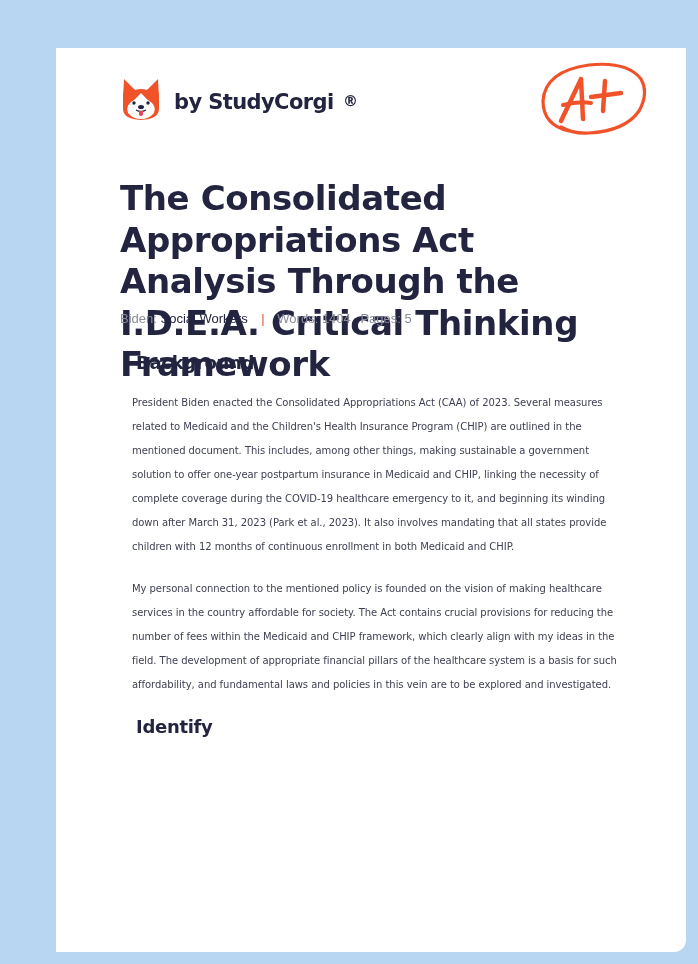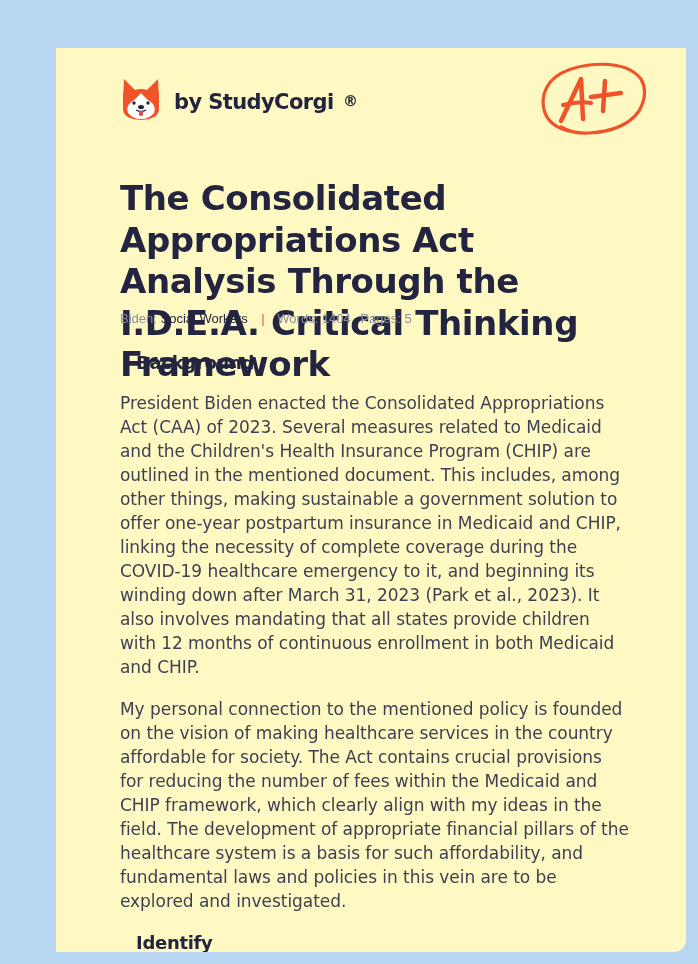--- a/index.html
+++ b/index.html
@@ -13,21 +13,21 @@
       position: relative;
       overflow: hidden;
       font-family: "Liberation Sans", sans-serif;
     }
     .card {
       position: absolute;
       left: 56px;
       top: 48px;
       width: 630px;
       height: 904px;
-      background: #fef9c3;
+      background: #ffffff;
       border-radius: 0 0 12px 0;
       overflow: hidden;
     }
     .logo-row {
       position: absolute;
       left: 65px;
       top: 28px;
       height: 46px;
       display: flex;
       align-items: center;
@@ -104,23 +104,23 @@
     h2 {
       margin: 16px;
       font-family: "DejaVu Sans", sans-serif;
       font-weight: bold;
       font-size: 18px;
       line-height: 24px;
       color: #23243f;
       letter-spacing: -0.3px;
     }
     p {
-      margin: 0;
+      margin: 12px;
       font-family: "DejaVu Sans", sans-serif;
-      font-size: 17px;
+      font-size: 10px;
       line-height: 24px;
       color: #3d3f52;
       letter-spacing: -0.05px;
     }
     .h-bg { margin-top: 0; }
     .p1 { margin-top: 12px; }
     .p2 { margin-top: 18px; }
     .h-id { margin-top: 18px; }
     .p3 { margin-top: 12px; }
   </style>

